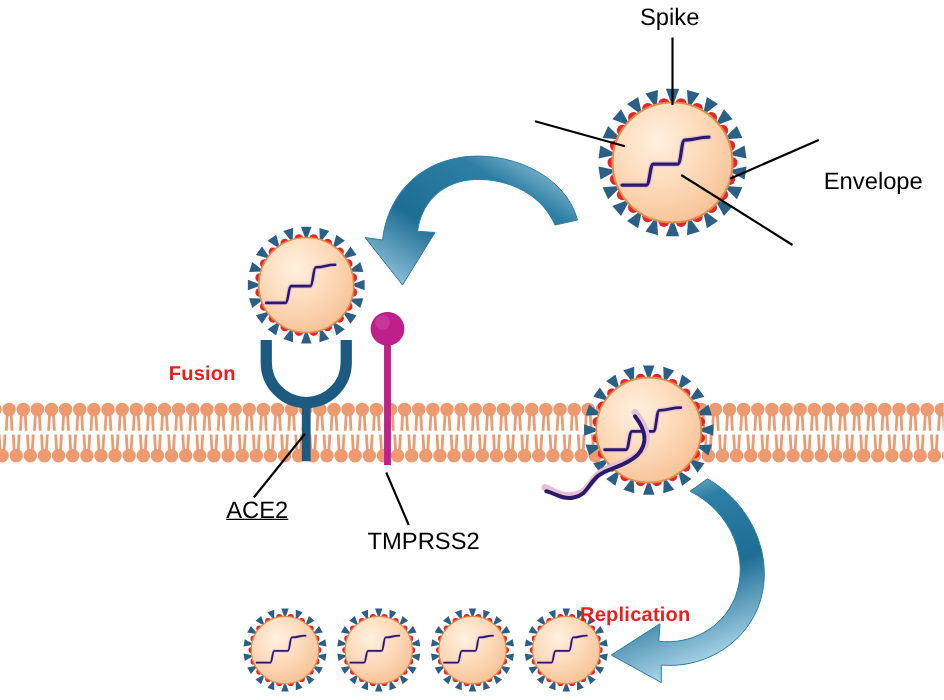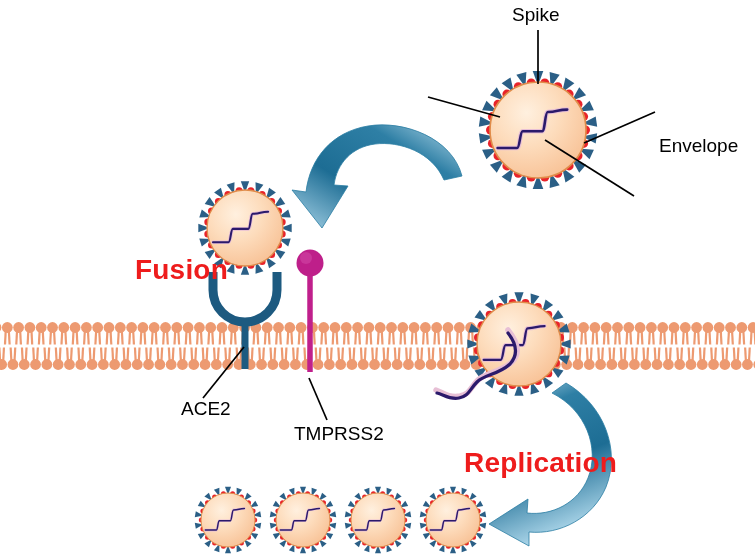--- a/index.html
+++ b/index.html
@@ -29,22 +29,23 @@
     position: absolute;
     font-family: "Liberation Sans", sans-serif;
     font-size: 19px;
     color: #000000;
     white-space: nowrap;
     line-height: 1;
   }
   .label-red {
     font-weight: bold;
     color: #EE1C1C;
-    font-size: 28px;
+    font-size: 16px;
     letter-spacing: 0.2px;
+    margin-top: 36px;
   }
 </style>
 </head>
 <body>
 
 <div id="figure">
 
   <svg class="layer" viewBox="0 0 755 560" xmlns="http://www.w3.org/2000/svg">
     <defs>
       <radialGradient id="bodyGrad" cx="38%" cy="32%" r="78%">
@@ -601,19 +602,19 @@
   </svg>
 
   <div class="label" style="left:512px; top:5px;">Spike</div>
 
 
   <div class="label" style="left:659px; top:104px;margin-top:32px;">Envelope</div>
 
 
   <div class="label label-red" style="left:135px; top:256px;">Fusion</div>
 
-  <div class="label" style="left:181px; top:399px;">ACE2</div>
+  <div class="label" style="left:181px; top:399px;text-decoration:underline;">ACE2</div>
 
   <div class="label" style="left:294px; top:424px;">TMPRSS2</div>
 
   <div class="label label-red" style="left:464px; top:449px;text-align:right;">Replication</div>
 
 </div>
 
 </body></html>

